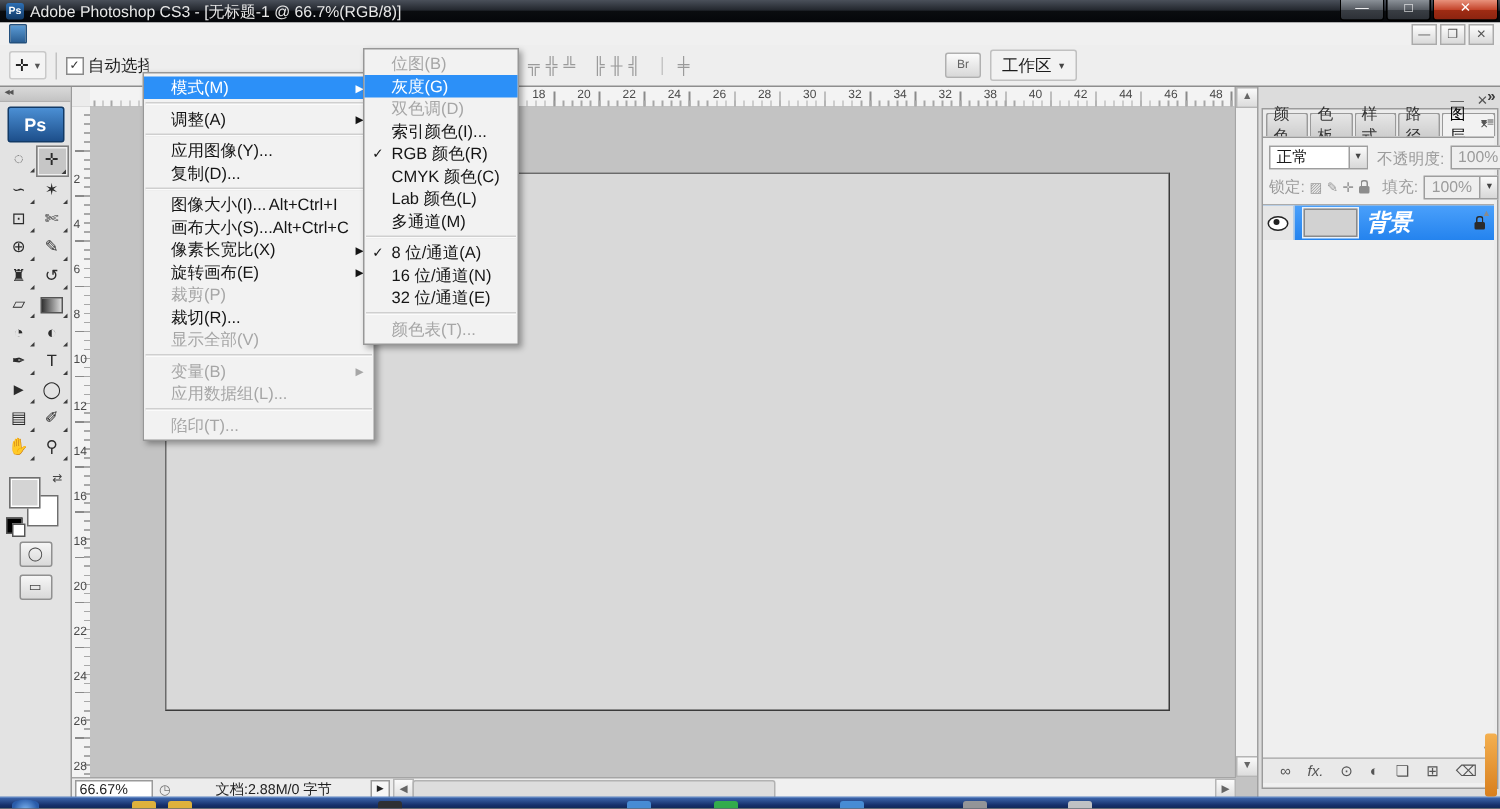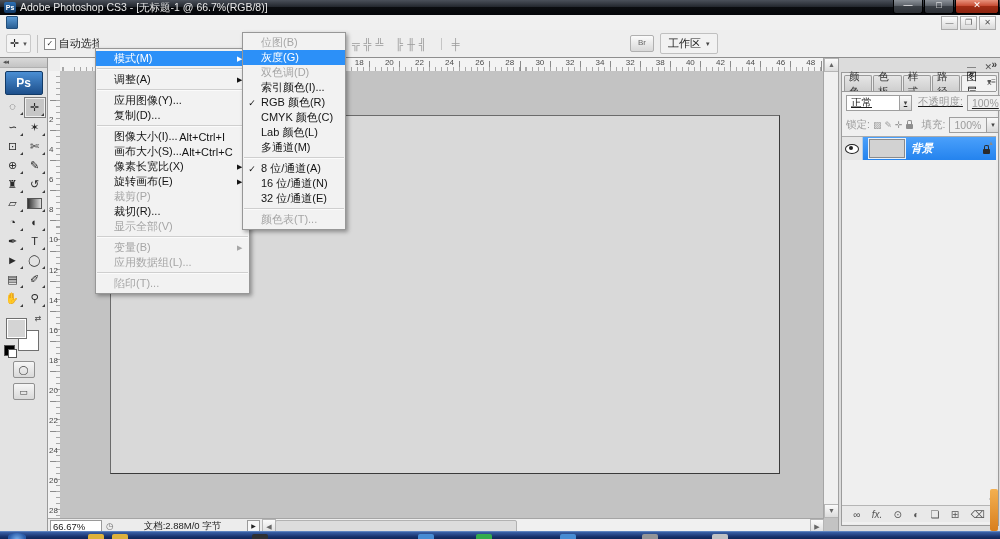--- a/index.html
+++ b/index.html
@@ -135,21 +135,21 @@
   .panel-minclose{position:absolute;right:3px;top:-11px;color:#555;font-size:9px;letter-spacing:3px;}
   #panel-tabs{position:absolute;left:0;top:2px;height:16px;display:flex;padding-left:2px;}
   .ptab{height:15px;line-height:15px;padding:0 4px;margin-right:1px;font-size:10.5px;color:#333;
     background:linear-gradient(#e6e6e6,#cecece);border:1px solid #9a9a9a;border-bottom:none;
     border-radius:2px 2px 0 0;display:flex;align-items:center;}
   .ptab.active{background:#f2f2f2;color:#000;position:relative;top:0;}
   .tabx{margin-left:3px;color:#555;font-size:9px;}
   .panel-menu-btn{position:absolute;right:2px;top:4px;color:#555;font-size:8px;}
   .panel-body{position:absolute;left:0;top:18px;width:154px;height:432px;background:#f0f0f0;
     border-top:1px solid #9a9a9a;}
-  .row-blend{position:absolute;left:0;top:3px;width:154px;height:18px;display:flex;align-items:flex-start;text-decoration:underline;}
+  .row-blend{position:absolute;left:0;top:3px;width:154px;height:18px;display:flex;align-items:flex-end;}
   .combo{display:flex;align-items:center;border:1px solid #9e9e9e;background:#fff;height:14px;margin-left:4px;}
   .combo .val{padding:0 4px;min-width:44px;font-size:10.5px;}
   .combo .dd{width:11px;height:14px;background:linear-gradient(#fafafa,#d8d8d8);border-left:1px solid #9e9e9e;
     text-align:center;font-size:7px;line-height:14px;color:#444;}
   .combo.disabled{background:#efefef;color:#9b9b9b;}
   .combo.disabled .val{color:#9b9b9b;}
   .dim-label{color:#9b9b9b;font-size:10.5px;margin-left:6px;white-space:nowrap;}
   .combo.small .val{min-width:28px;}
   .row-lock{position:absolute;left:0;top:24px;width:154px;height:18px;display:flex;align-items:center;}
   #lock-icons{display:flex;align-items:center;margin-left:3px;color:#9b9b9b;}
@@ -160,21 +160,21 @@
   .layer-list{position:absolute;left:0;top:44px;width:154px;height:368px;background:#efefef;
     border-top:1px solid #ababab;border-bottom:1px solid #ababab;}
   .layer-row{position:absolute;left:0;top:0;width:154px;height:23px;
     background:linear-gradient(#4aa0fb,#2483ee);display:flex;align-items:center;}
   .eye-cell{width:20px;height:23px;background:#e6e6e6;border-right:1px solid #b5cde6;display:flex;
     align-items:center;justify-content:center;}
   .eye{width:12px;height:8px;border:1px solid #222;border-radius:50%;background:#fff;position:relative;}
   .eye::before{content:'';position:absolute;left:3px;top:1px;width:4px;height:4px;border-radius:50%;background:#222;}
   .layer-thumb{width:34px;height:17px;background:#d2d2d2;border:1px solid #8a8a8a;
     box-shadow:0 0 0 1px #e8f1fb;margin:0 6px;}
-  .layer-name{flex:1;color:#fff;font-style:italic;font-weight:bold;font-size:11px;}
+  .layer-name{flex:1;color:#fff;font-style:italic;font-weight:bold;font-size:15px;}
   .layer-lock{margin-right:6px;}
   .layer-lock .padlock{background:#2b2b2b;}
   .layer-lock .padlock::before{border-color:#2b2b2b;}
   .list-up{position:absolute;right:2px;top:3px;font-size:6px;color:#8a8a8a;}
   .list-down{position:absolute;right:2px;bottom:2px;font-size:6px;color:#8a8a8a;}
   .panel-bottom{position:absolute;left:0;bottom:2px;width:154px;height:16px;background:#e9e9e9;
     border-top:1px solid #b5b5b5;display:flex;align-items:center;justify-content:space-evenly;}
   #panel-bottom-icons{display:flex;width:100%;justify-content:space-evenly;align-items:center;color:#555;}
   #panel-bottom-icons .mini-icon{font-size:10px;font-style:italic;}
   .grip{position:absolute;right:1px;bottom:1px;font-size:7px;color:#999;}

